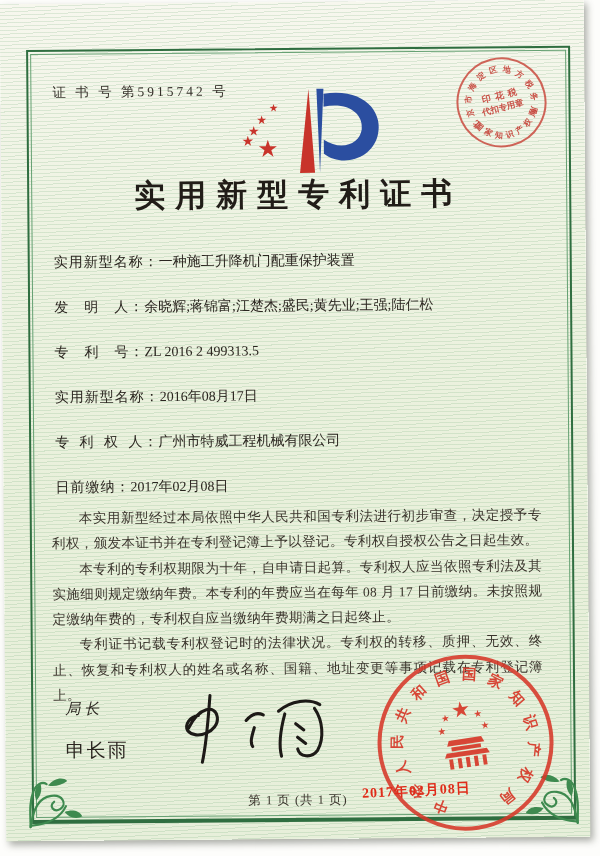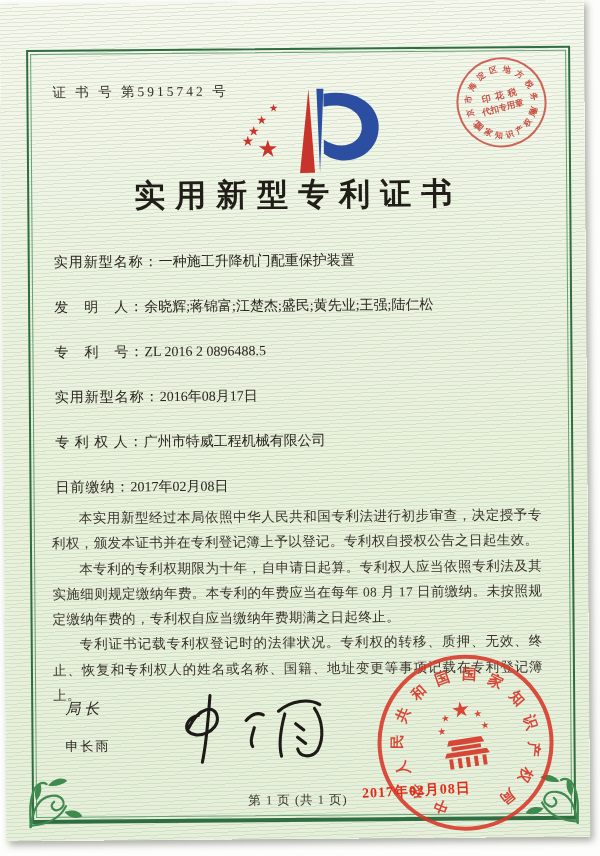--- a/index.html
+++ b/index.html
@@ -20,27 +20,27 @@
   .flourish.bl{left:-8px;bottom:-10px;}
   .flourish.br{right:-8px;bottom:-10px;transform:scaleX(-1);}
   
   .cert-no{position:absolute;left:52px;top:80px;font-size:13.5px;letter-spacing:3px;color:#35302a;}
   .logo{position:absolute;left:229px;top:84px;width:160px;height:90px;}
   .title{position:absolute;left:0;top:172px;width:100%;text-align:center;
          font-size:31px;font-weight:bold;letter-spacing:10px;color:#211d18;text-indent:10px;}
   
   .fields{position:absolute;left:52px;top:250px;right:54px;}
   .field{margin-bottom:27px;font-size:14px;line-height:18px;color:#2b2620;white-space:nowrap;}
-  .field .lab{letter-spacing:1px;}
+  .field .lab{letter-spacing:1px;font-family:Liberation Mono, monospace;}
   
   .paras{position:absolute;left:48px;right:46px;top:502px;text-align:justify;}
   .para{font-size:13.5px;line-height:25.3px;color:#3a342c;text-indent:2em;margin:0;letter-spacing:.4px;}
   
   .sig-title{position:absolute;left:60px;top:696px;font-size:15px;letter-spacing:4px;color:#2b2620;font-style:italic;}
-  .sig-name{position:absolute;left:60px;top:734px;font-size:13px;letter-spacing:2px;color:#2b2620;}
+  .sig-name{position:absolute;left:60px;top:734px;font-size:19px;letter-spacing:2px;color:#2b2620;}
   .sig-hand{position:absolute;left:158px;top:686px;width:180px;height:84px;}
   
   .seal{position:absolute;left:372px;top:654px;width:168px;height:168px;border-radius:50%;
         border:4px solid rgba(214,55,40,.88);transform:rotate(-8deg);color:rgba(214,55,40,.92);}
   .seal .ring{position:absolute;inset:0;font-size:14.5px;font-weight:bold;}
   .seal .ring span{display:block;}
   .emblem{position:absolute;left:50%;top:47%;width:78px;height:78px;transform:translate(-50%,-52%);}
   .seal-date{position:absolute;left:356px;top:781px;font-size:14px;font-weight:bold;color:#e02c1a;
              letter-spacing:1px;transform:rotate(-2.5deg);white-space:nowrap;}
   
@@ -107,21 +107,21 @@
     <div class="title">实用新型专利证书</div>
 
     <div class="fields">
       <div class="field">
         <span class="lab">实用新型名称：</span><span class="val">一种施工升降机门配重保护装置</span>
       </div>
       <div class="field">
         <span class="lab">发　明　人：</span><span class="val">余晓辉;蒋锦富;江楚杰;盛民;黄先业;王强;陆仁松</span>
       </div>
       <div class="field">
-        <span class="lab">专　利　号：</span><span class="val">ZL 2016 2 0896488.5</span>
+        <span class="lab">专　利　号：</span><span class="val">ZL 2016 2 499313.5</span>
       </div>
       <div class="field">
         <span class="lab">实用新型名称：</span><span class="val">2016年08月17日</span>
       </div>
       <div class="field">
         <span class="lab">专 利 权 人：</span><span class="val">广州市特威工程机械有限公司</span>
       </div>
       <div class="field">
         <span class="lab">日前缴纳：</span><span class="val">2017年02月08日</span>
       </div>

